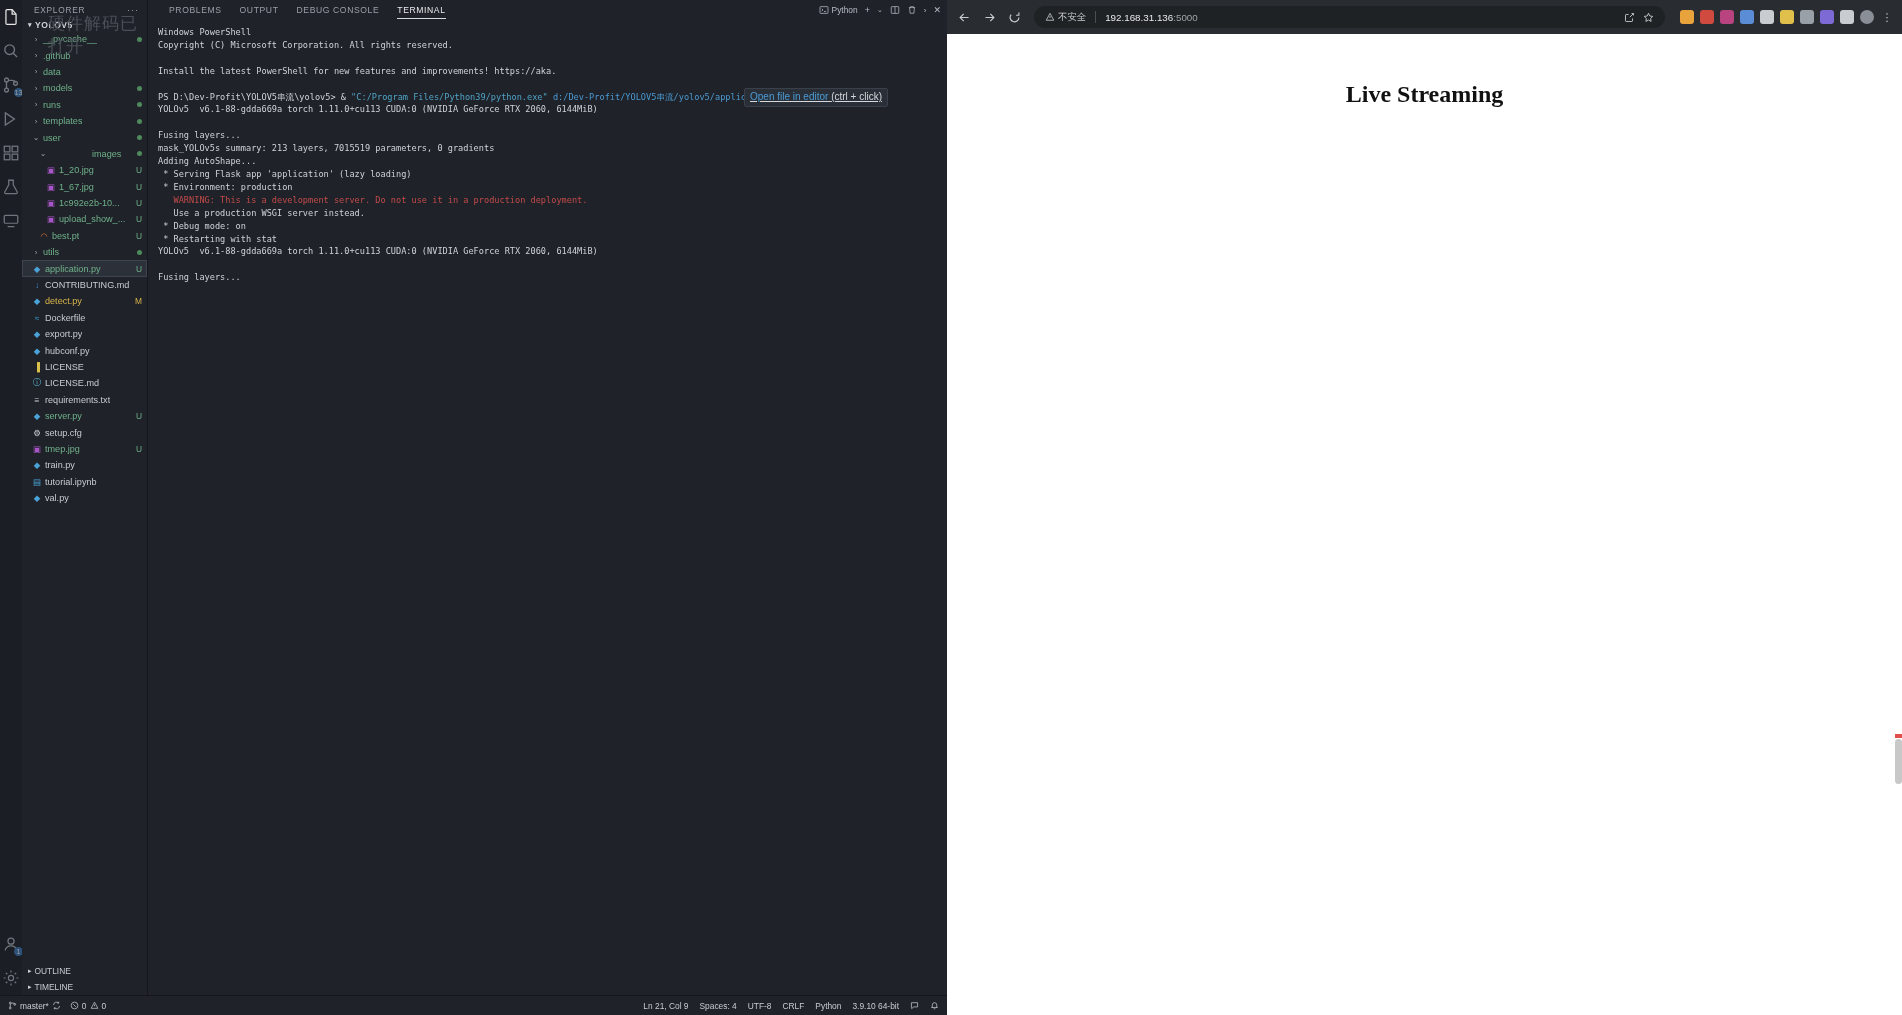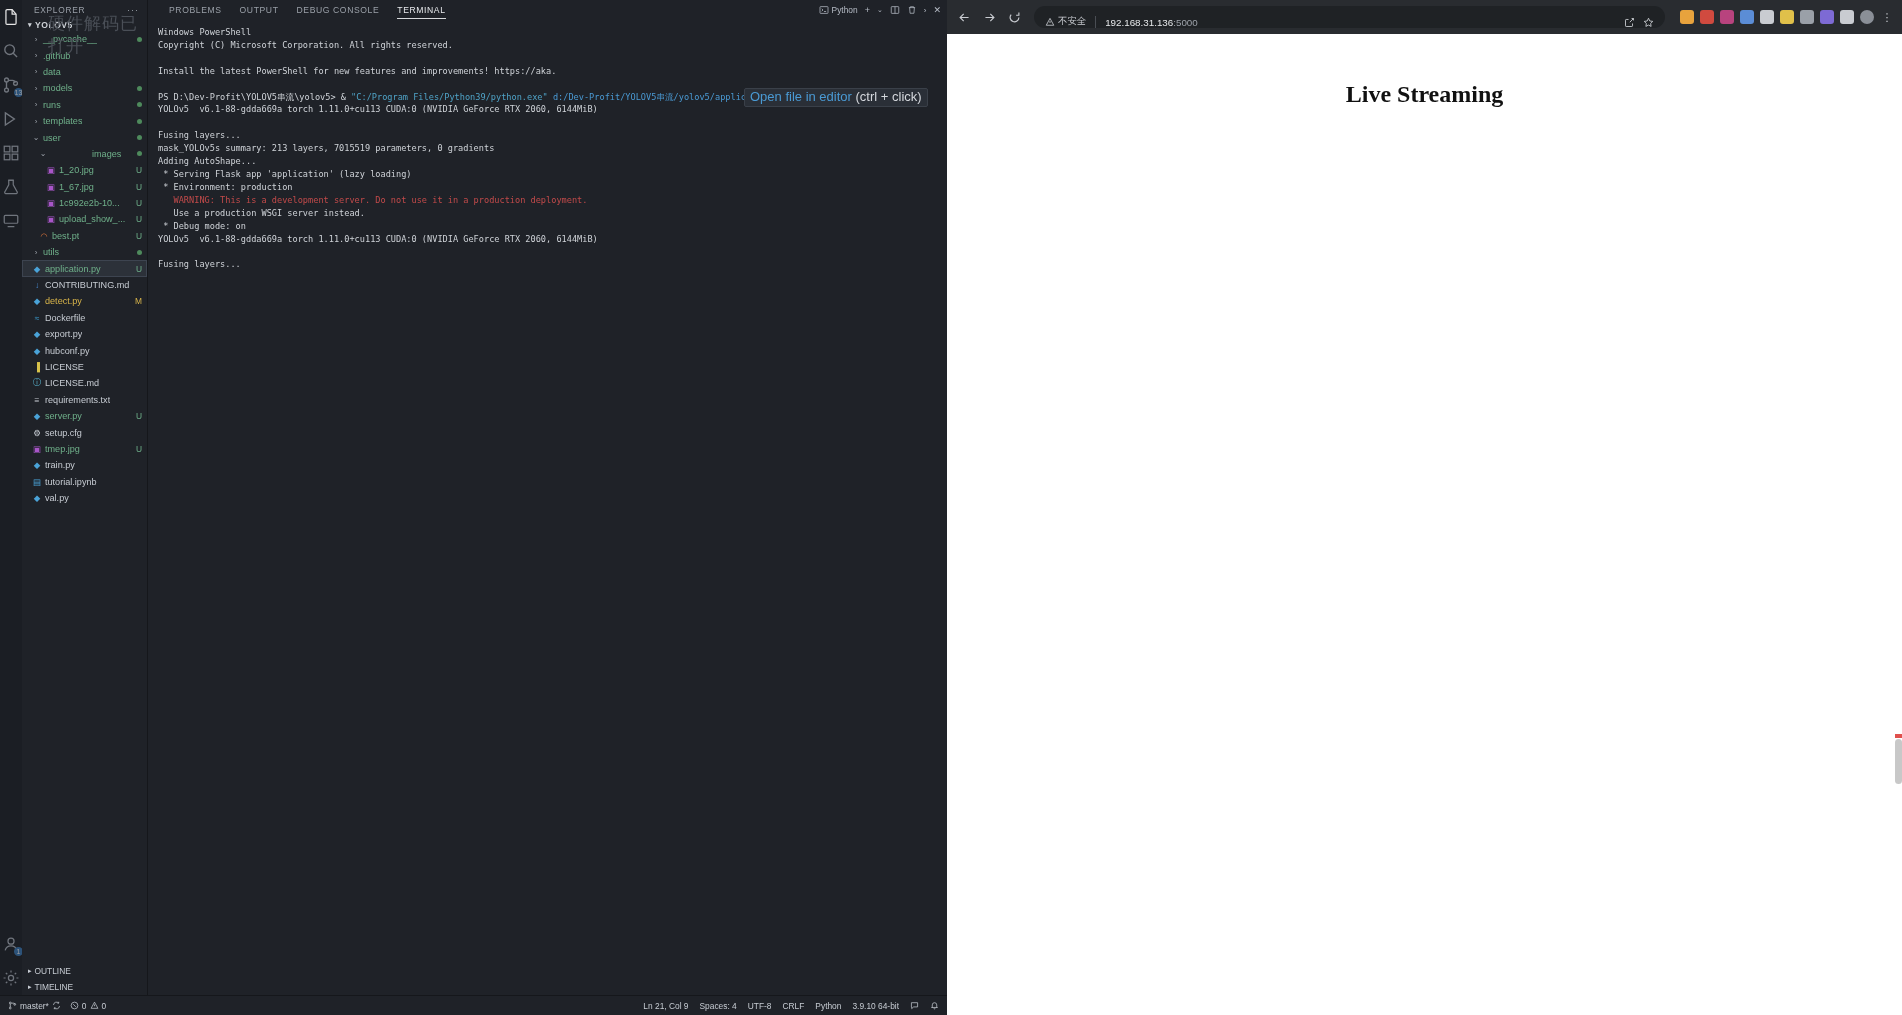--- a/index.html
+++ b/index.html
@@ -53,21 +53,21 @@
   .ptab-right .pill { display:flex; align-items:center; gap:3px; font-size:8.4px; }
   .ptab-right svg { width:10px; height:10px; display:block; }
 
   .terminal { flex:1; padding:6px 0 0 0; overflow:hidden; position:relative;
      font-family:"DejaVu Sans Mono", monospace; font-size:8.6px; line-height:12.9px; color:#cfd3d8; }
   .tline { padding-left:10px; white-space:pre; }
   .tok-str { color:#4fa3c7; }
   .tok-path { color:#4a9ad4; }
   .tok-warn { color:#c24a4a; }
   .tooltip { position:absolute; background:#2a2f37; color:#d5d8dd; font-family:"Liberation Sans",sans-serif;
-     font-size:13px; padding:2px 5px; border:1px solid #3a4049; border-radius:2px; white-space:nowrap; }
+     font-size:10px; padding:2px 5px; border:1px solid #3a4049; border-radius:2px; white-space:nowrap;text-decoration:underline; }
   .tooltip b { color:#4a9ad4; font-weight:normal; }
 
   
   .statusbar { height:20px; background:#1f2228; border-top:1px solid #15171b;
      display:flex; align-items:center; font-size:8.4px; color:#c7ccd3; padding:0 8px; gap:10px; }
   .sb-left { display:flex; align-items:center; gap:9px; }
   .sb-right { margin-left:auto; display:flex; align-items:center; gap:11px; }
   .sb-item { display:flex; align-items:center; gap:3px; white-space:nowrap; }
   .sb-item svg { width:9px; height:9px; display:block; }
 
@@ -76,21 +76,21 @@
      font-family:"DejaVu Sans", sans-serif; letter-spacing:1px; pointer-events:none; }
 
   
   .browser { flex:1; height:1015px; background:#f7f7f7; display:flex; flex-direction:column; }
   .chrome-bar { height:34px; background:#292c30; display:flex; align-items:center;
      padding:0 8px; gap:7px; flex:0 0 34px; }
   .nav-btn { width:18px; height:18px; display:flex; align-items:center; justify-content:center;
      color:#c9ccd1; }
   .nav-btn svg { width:13px; height:13px; display:block; }
   .omnibox { flex:1; height:22px; background:#1f2225; border-radius:11px;
-     display:flex; align-items:flex-end; padding:0 11px; gap:5px; margin:0 4px; }
+     display:flex; align-items:center; padding:0 11px; gap:5px; margin:0 4px; }
   .omni-warn { display:flex; align-items:center; gap:3px; color:#c9ccd1; font-size:9.4px;
      font-family:"DejaVu Sans", sans-serif; }
   .omni-warn svg { width:10px; height:10px; display:block; }
   .omni-sep { width:1px; height:12px; background:#4a4e54; margin:0 4px; }
   .omni-url { color:#e6e8ea; font-size:9.8px; font-family:"Liberation Sans",sans-serif; }
   .omni-url .dim { color:#9da2a9; }
   .omni-right { margin-left:auto; display:flex; align-items:center; gap:8px; }
   .omni-right svg { width:11px; height:11px; display:block; color:#c9ccd1; }
   .ext-strip { display:flex; align-items:center; gap:6px; padding-left:4px; }
   .ext { width:14px; height:14px; border-radius:3px; }
@@ -364,20 +364,21 @@
             <div class="tline"><span>YOLOv5  v6.1-88-gdda669a torch 1.11.0+cu113 CUDA:0 (NVIDIA GeForce RTX 2060, 6144MiB)</span></div>
             <div class="tline">&nbsp;</div>
             <div class="tline"><span>Fusing layers...</span></div>
             <div class="tline"><span>mask_YOLOv5s summary: 213 layers, 7015519 parameters, 0 gradients</span></div>
             <div class="tline"><span>Adding AutoShape...</span></div>
             <div class="tline"><span> * Serving Flask app 'application' (lazy loading)</span></div>
             <div class="tline"><span> * Environment: production</span></div>
             <div class="tline"><span class="tok-warn">   WARNING: This is a development server. Do not use it in a production deployment.</span></div>
             <div class="tline"><span>   Use a production WSGI server instead.</span></div>
             <div class="tline"><span> * Debug mode: on</span></div>
+            <div class="tline"><span> * Restarting with stat</span></div>
             <div class="tline"><span>YOLOv5  v6.1-88-gdda669a torch 1.11.0+cu113 CUDA:0 (NVIDIA GeForce RTX 2060, 6144MiB)</span></div>
             <div class="tline">&nbsp;</div>
             <div class="tline"><span>Fusing layers...</span></div>
             <div class="tooltip" style="left:596px; top:68px;">
             <b>Open file in editor </b><span>(ctrl + click)</span>
           </div>
         </div>
       </div>
     </div>
 

